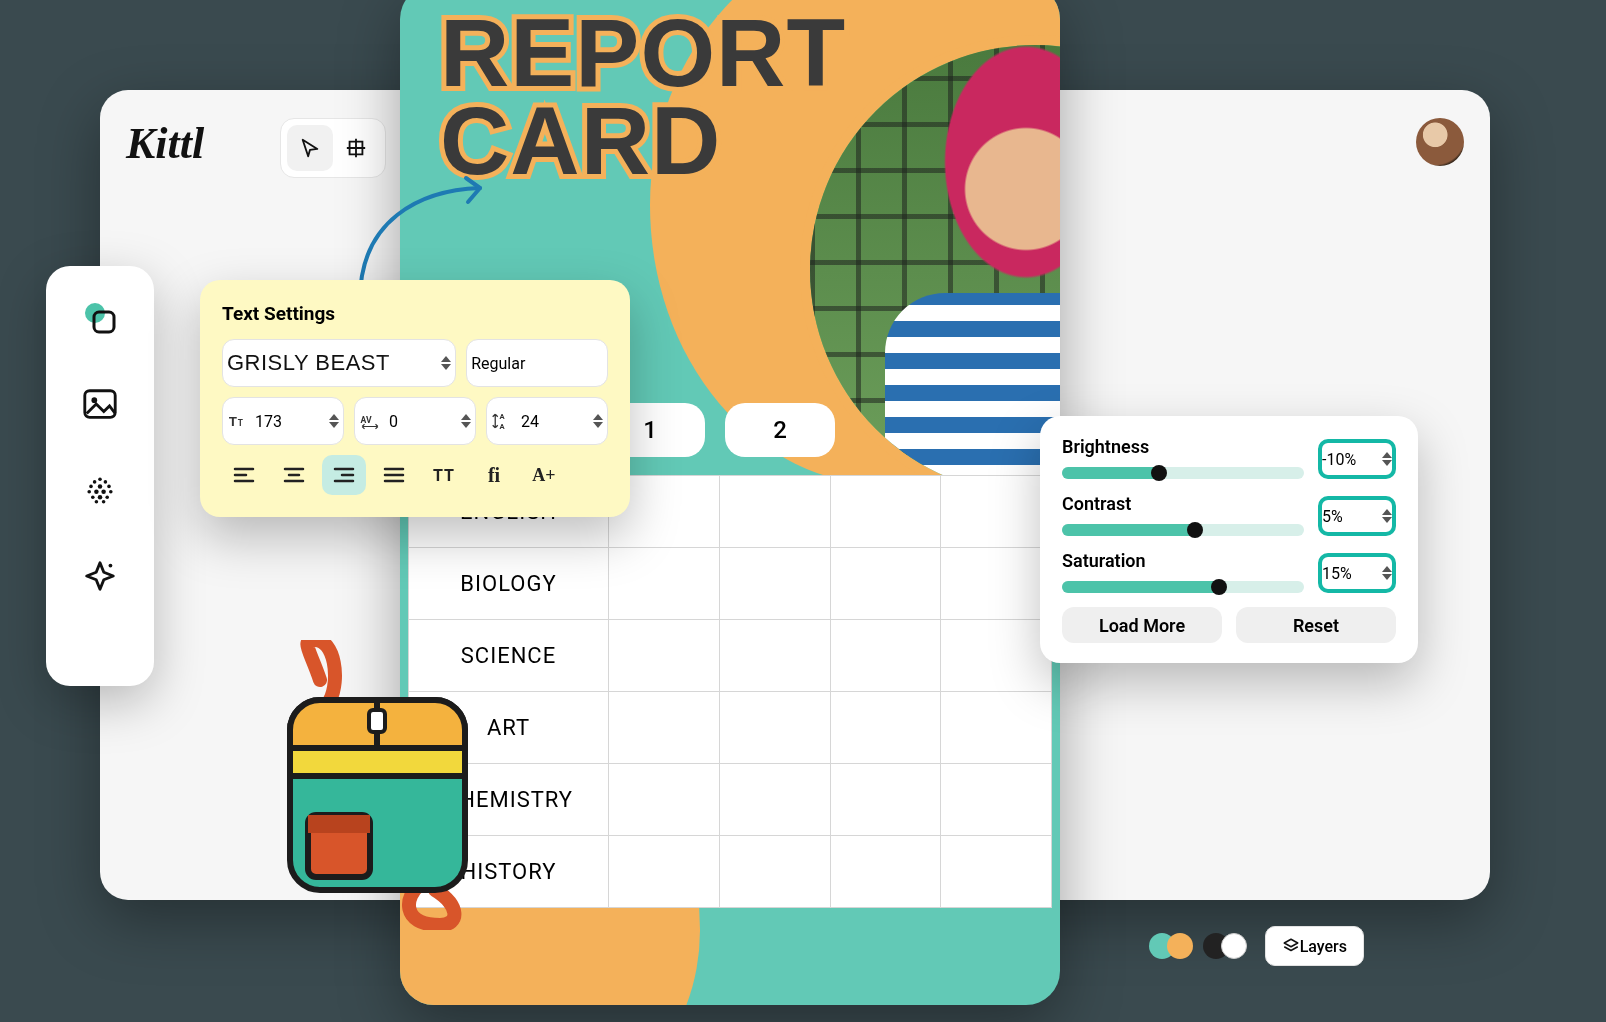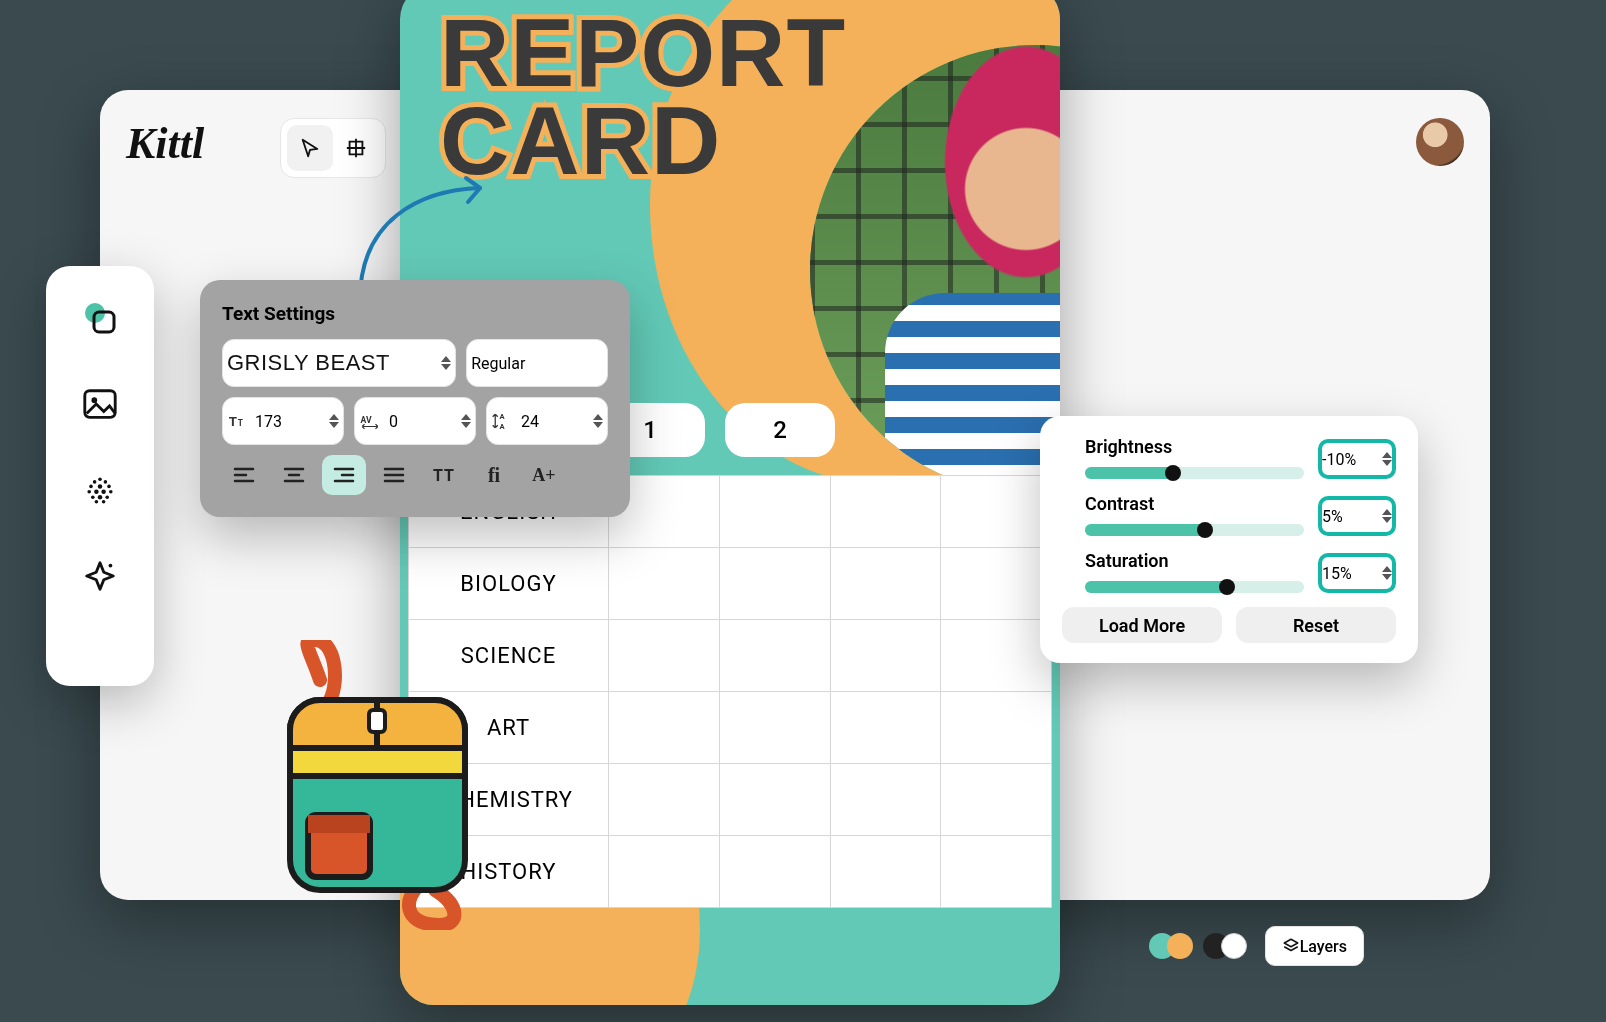--- a/index.html
+++ b/index.html
@@ -185,21 +185,21 @@
     font-size: 22px;
     letter-spacing: 1px;
   }
   .report-table td.subject { width: 200px; }
 
   
   .text-panel {
     position: absolute;
     left: 200px; top: 280px;
     width: 430px;
-    background: #a3a3a3;
+    background: #fef9c3;
     border-radius: 20px;
     box-shadow: 0 20px 50px rgba(0,0,0,0.25);
     padding: 22px;
   }
   .panel-title { font-weight: 700; font-size: 19px; margin-bottom: 14px; }
   .row { display: flex; gap: 10px; margin-bottom: 10px; }
   .ctl {
     border: 1px solid #e3e3e3;
     border-radius: 12px;
     height: 48px;
@@ -250,21 +250,21 @@
     left: 1040px; top: 416px;
     width: 378px;
     background: #fff;
     border-radius: 20px;
     box-shadow: 0 20px 50px rgba(0,0,0,0.25);
     padding: 20px 22px;
   }
   .slider-row {
     display: flex; align-items: center; gap: 14px; margin-bottom: 14px;
   }
-  .slider-wrap { flex: 1; margin-left: 23px; }
+  .slider-wrap { flex: 1; }
   .slider-label { font-size: 18px; font-weight: 600; margin-bottom: 10px; }
   .slider-track {
     position: relative;
     height: 12px;
     background: #d7efe9;
     border-radius: 8px;
   }
   .slider-fill {
     position: absolute; left: 0; top: 0; bottom: 0;
     background: #4cc3a9;

